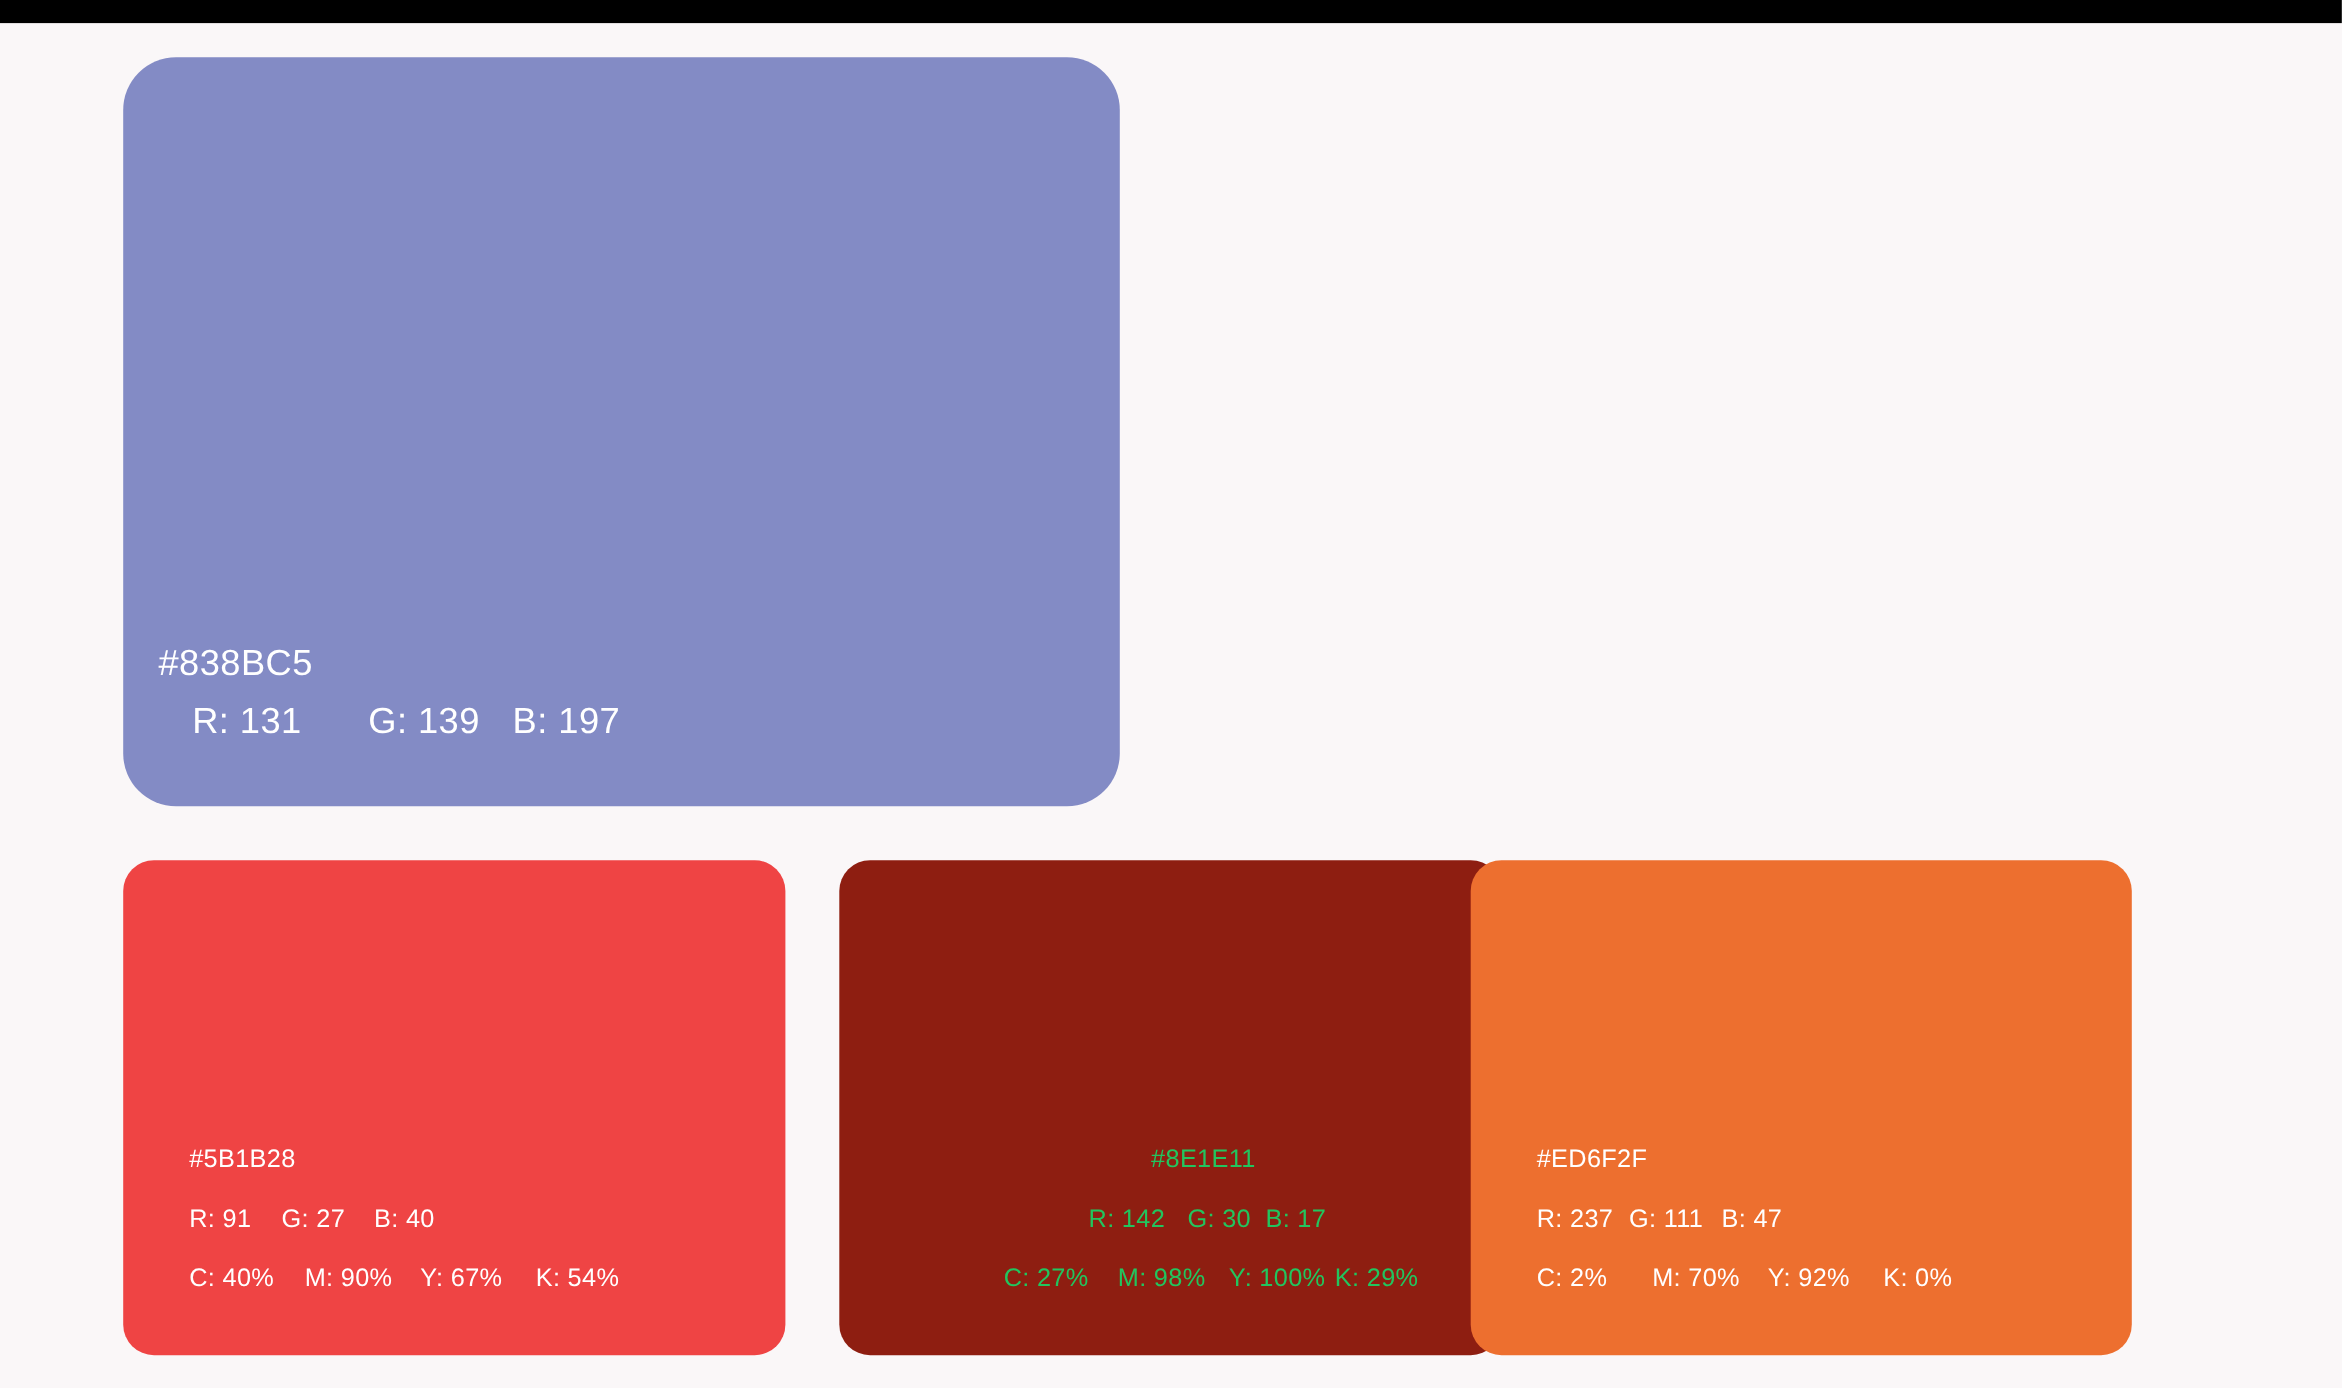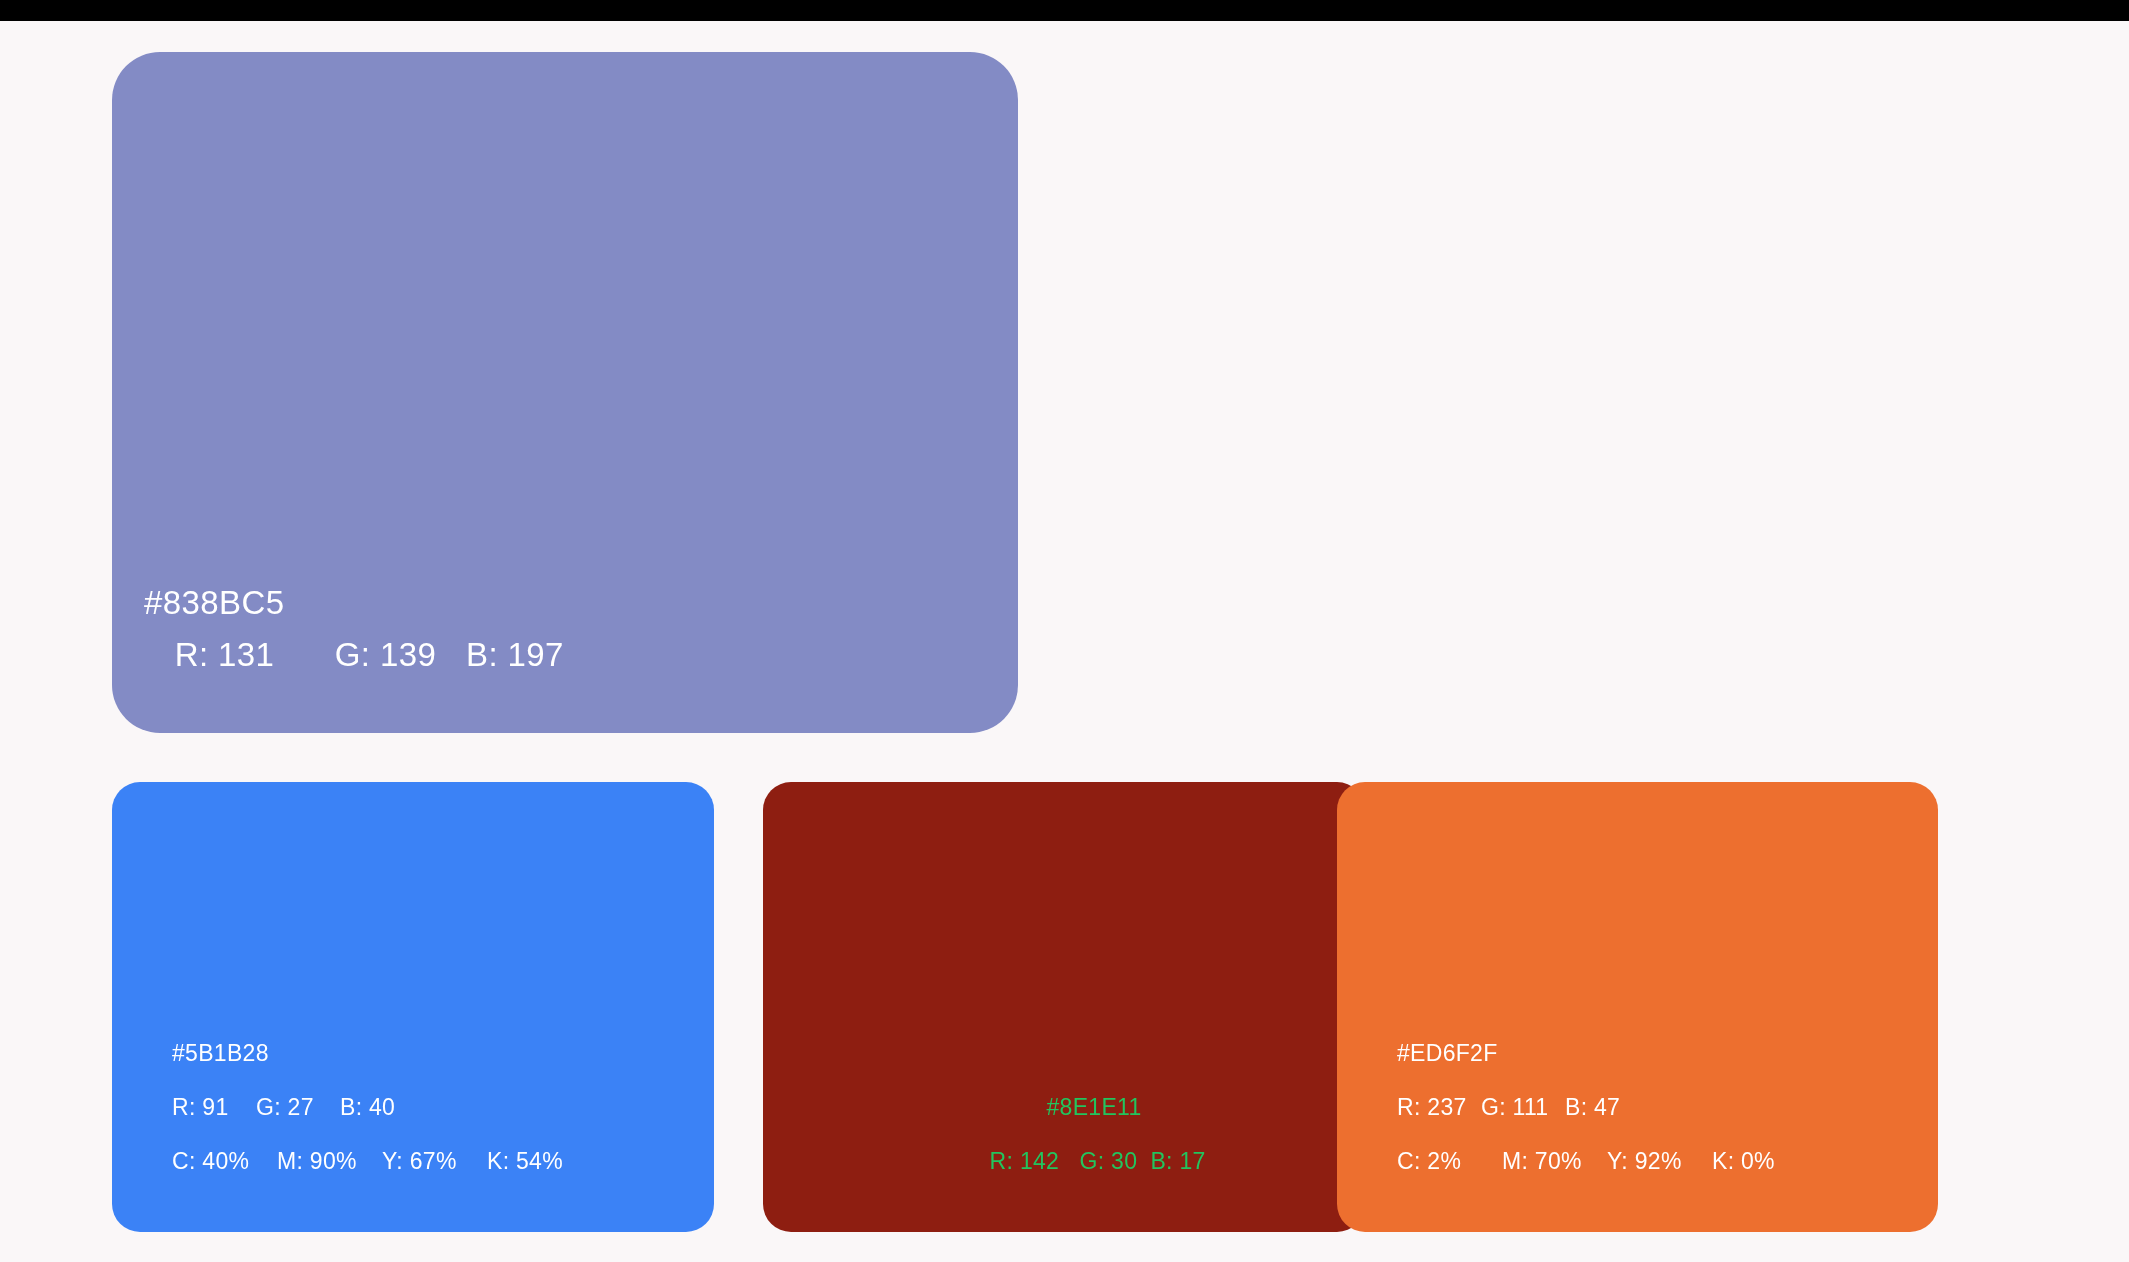--- a/index.html
+++ b/index.html
@@ -104,37 +104,40 @@
   <div class="swatch row1" id="swatch-1" style="background-color: rgb(131, 139, 197);">
     <div class="swatch-text" style="color: rgb(255, 255, 255); padding-left: 32px;">
       <span class="line hexline">#838BC5</span>
       <span class="line rgb">
         <span class="chan">R: 131</span><span class="chan">G: 139</span><span class="chan">B: 197</span>
       </span>
     </div>
   </div>
 
 
-  <div class="swatch row2" id="swatch-3" style="background-color: #3b82f6; padding-left: 27px;">
+  <div class="swatch row2" id="swatch-3" style="background-color: #ef4444; padding-left: 27px;">
     <div class="swatch-text" style="color: rgb(255, 255, 255);">
       <span class="line hexline">#5B1B28</span>
       <span class="line rgb">
         <span class="chan">R: 91</span><span class="chan">G: 27</span><span class="chan">B: 40</span>
       </span>
       <span class="line cmyk">
         <span class="chan">C: 40%</span><span class="chan">M: 90%</span><span class="chan">Y: 67%</span><span class="chan">K: 54%</span>
       </span>
     </div>
   </div>
 
   <div class="swatch row2" id="swatch-4" style="background-color: rgb(142, 30, 17);">
     <div class="swatch-text" style="color: #22c55e; text-align: center;">
       <span class="line hexline">#8E1E11</span>
       <span class="line rgb">
         <span class="chan">R: 142</span><span class="chan">G: 30</span><span class="chan">B: 17</span>
+      </span>
+      <span class="line cmyk">
+        <span class="chan">C: 27%</span><span class="chan">M: 98%</span><span class="chan">Y: 100%</span><span class="chan">K: 29%</span>
       </span>
     </div>
   </div>
 
   <div class="swatch row2" id="swatch-5" style="background-color: rgb(237, 111, 47);">
     <div class="swatch-text" style="color: rgb(255, 255, 255);">
       <span class="line hexline">#ED6F2F</span>
       <span class="line rgb">
         <span class="chan">R: 237</span><span class="chan">G: 111</span><span class="chan">B: 47</span>
       </span>

